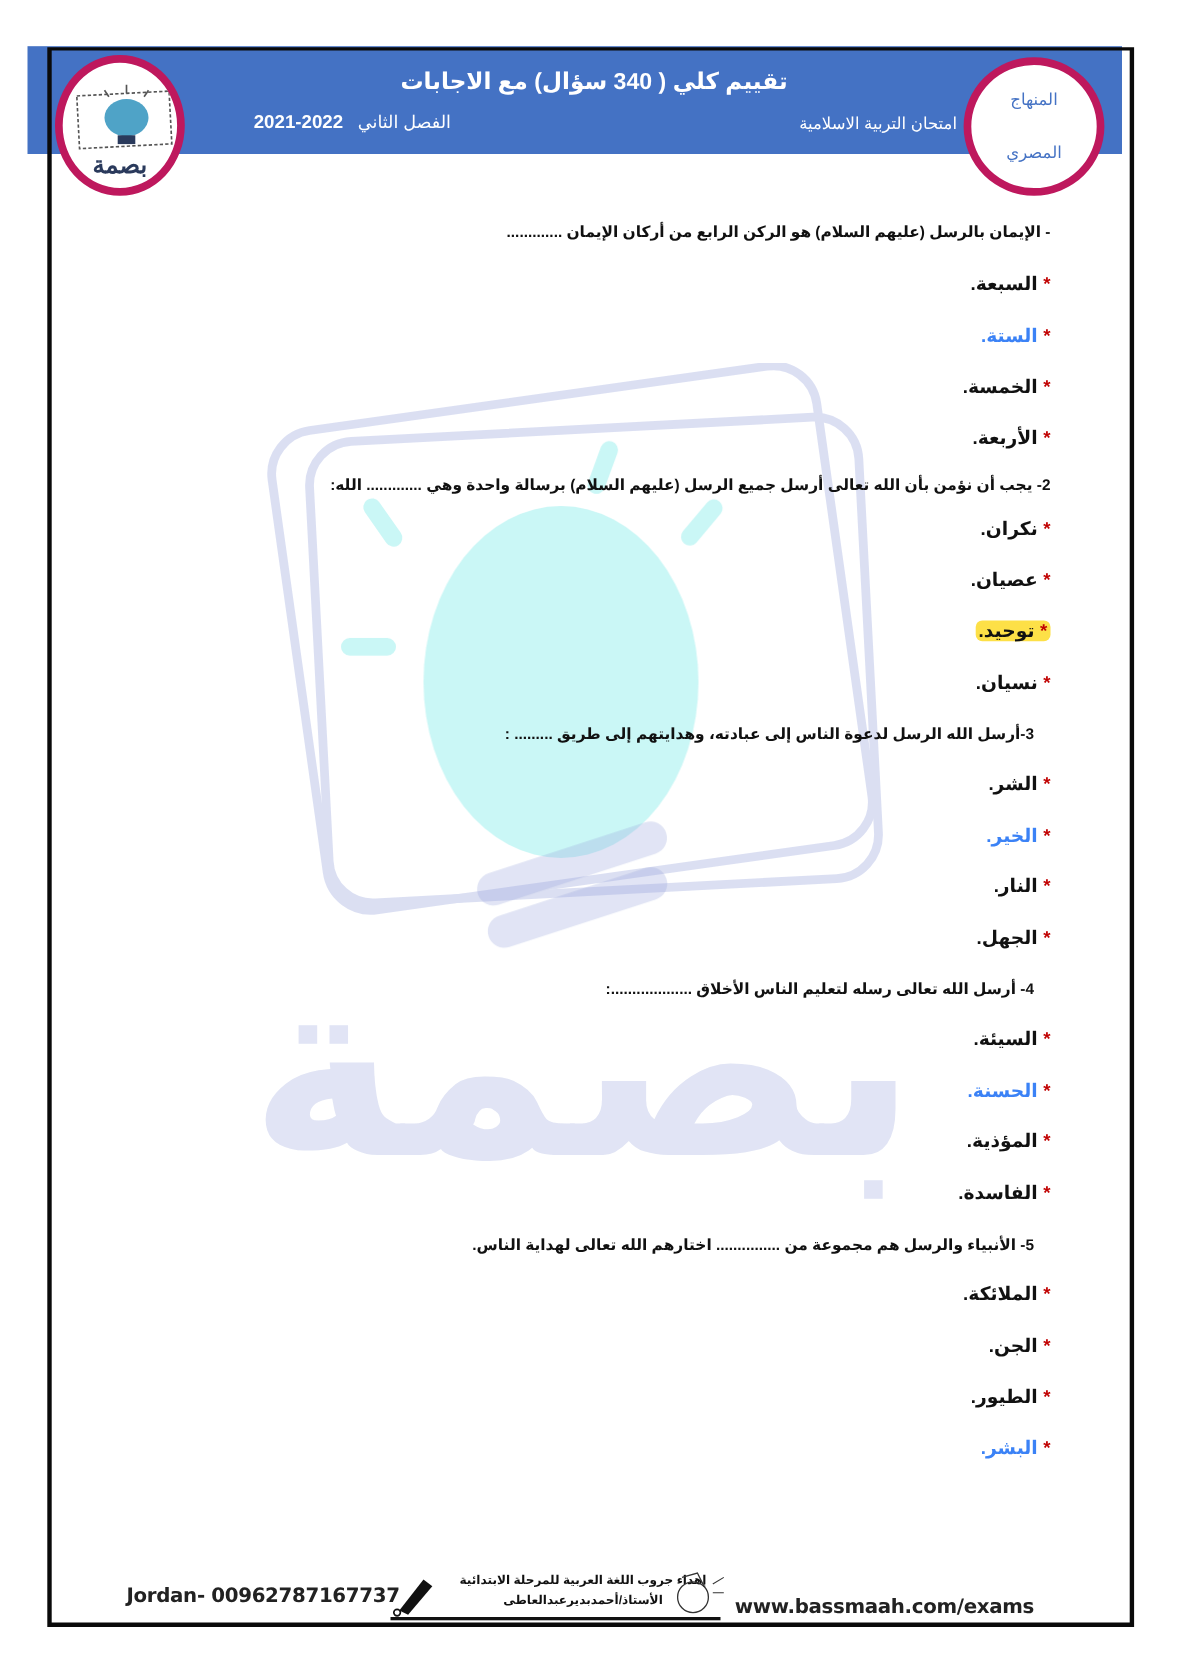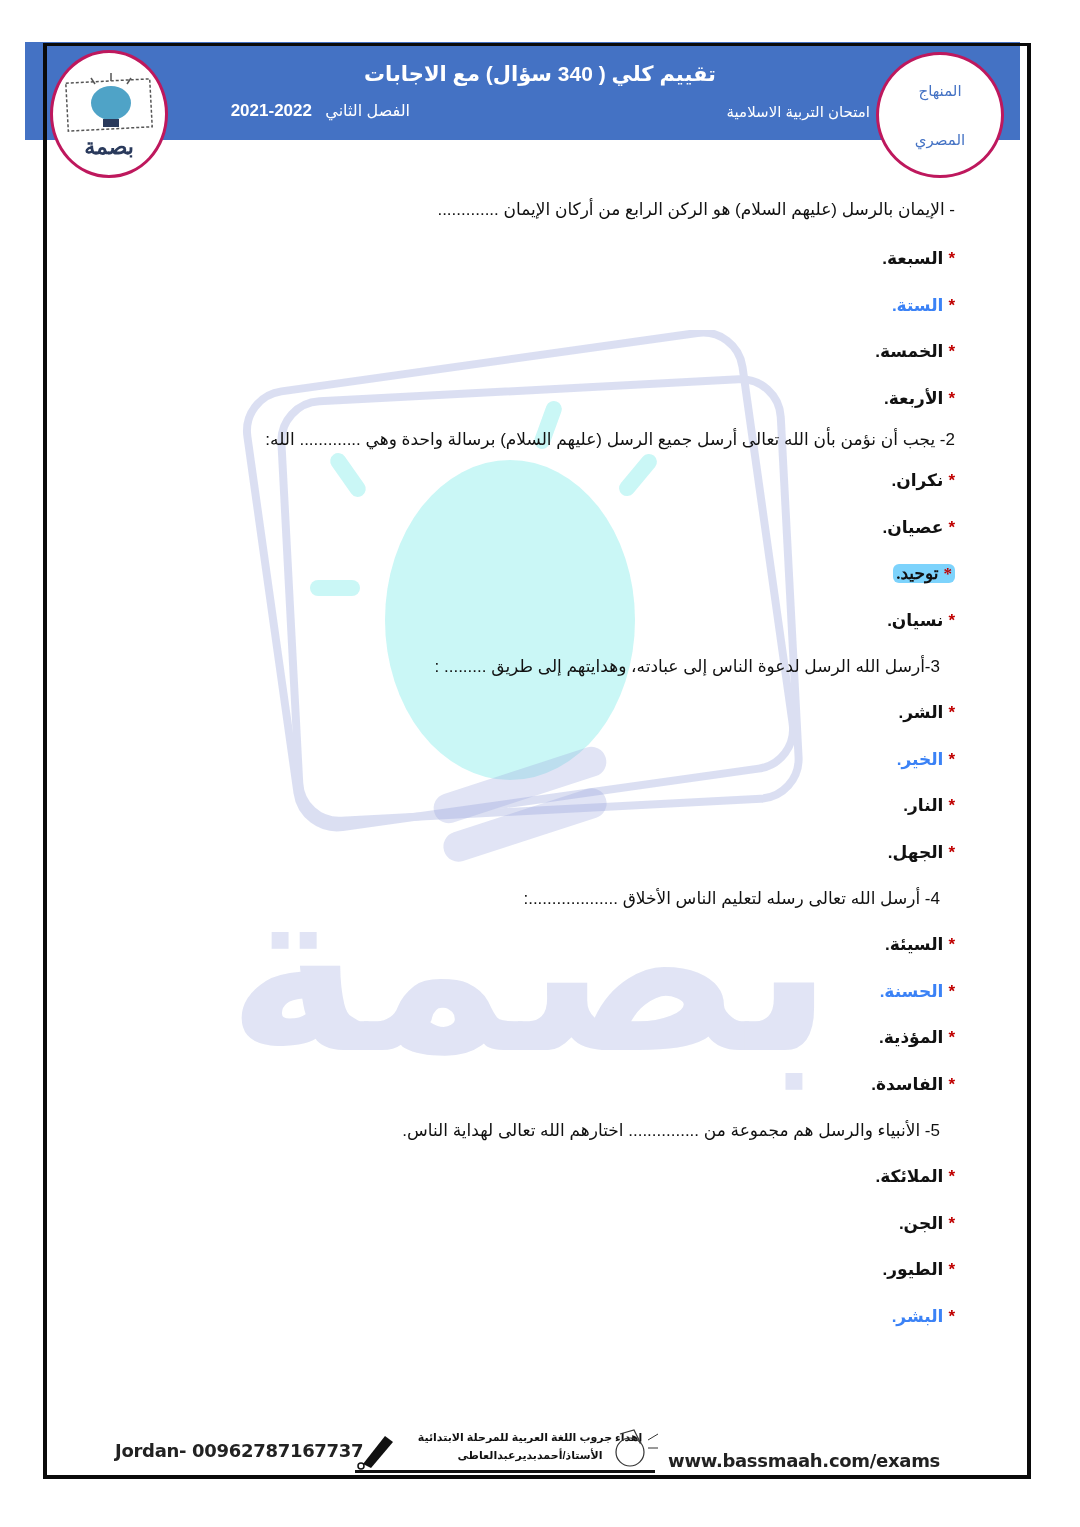--- a/index.html
+++ b/index.html
@@ -10,34 +10,34 @@
   .header-band { position:absolute; left:25px; top:42px; width:995px; height:98px;
                  background:#4472c4; }
   .title { position:absolute; top:62px; left:300px; width:480px; text-align:center;
            color:#fff; font-weight:bold; font-size:21px; direction:rtl; }
   .subtitle-right { position:absolute; top:103px; left:640px; width:230px; text-align:right;
            color:#fff; font-size:15px; direction:rtl; }
   .subtitle-left { position:absolute; top:101px; left:195px; width:215px; text-align:right;
            color:#fff; font-size:16px; direction:rtl; }
   .subtitle-left .year { font-weight:bold; font-size:17px; }
   .circle { position:absolute; border-radius:50%; background:#fff;
-            border:3px solid #be185d; box-sizing:border-box;gap:23px; }
+            border:7px solid #be185d; box-sizing:border-box;gap:23px; }
   .circle-right { left:876px; top:52px; width:128px; height:126px;
                   display:flex; flex-direction:column; align-items:center; justify-content:center;
                   color:#4472c4; font-size:15px; line-height:26px; direction:rtl; }
   .circle-left { left:50px; top:50px; width:118px; height:128px; overflow:hidden; }
   .logo-text { position:absolute; left:0; right:0; top:80px; text-align:center;
                color:#2a3a5c; font-size:22px; font-weight:bold; font-family:"DejaVu Serif", serif; }
   .watermark { position:absolute; left:240px; top:330px; width:580px; height:800px; pointer-events:none; }
   .content { position:absolute; left:100px; top:190px; width:855px; direction:rtl; text-align:right; }
-  .q { font-weight:normal; font-size:17px; line-height:28px; margin:0; }
+  .q { font-weight:bold; font-size:14px; line-height:28px; margin:0; }
   .opt { font-weight:bold; font-size:17px; height:46.5px; line-height:46.5px; }
   .star { color:#c00000; margin-left:5px; }
   .correct { color:#3b82f6; }
-  .hl { background:#7dd3fc; border-radius:6px; padding:0 3px;font-family:Liberation Serif, serif; }
+  .hl { background:#fde047; border-radius:6px; padding:0 3px; }
   .footer { position:absolute; top:1438px; left:110px; width:830px; height:40px; }
   .f-phone { position:absolute; left:5px; top:2px; font-size:18px; font-weight:bold; color:#222; font-family:"DejaVu Sans", sans-serif; letter-spacing:-0.3px; }
   .f-web { position:absolute; right:0; top:12px; font-size:18px; font-weight:bold; color:#222; font-family:"DejaVu Sans", sans-serif; letter-spacing:-0.3px; }
   .f-mid { position:absolute; left:290px; top:-10px; width:260px; height:44px; direction:rtl; text-align:center; font-size:11px; font-weight:bold; line-height:18px; color:#111; }
   .f-line { position:absolute; left:245px; top:32px; width:300px; height:3px; background:#111; }
 </style>
 </head>
 <body>
 
 <div class="header-band"></div>

